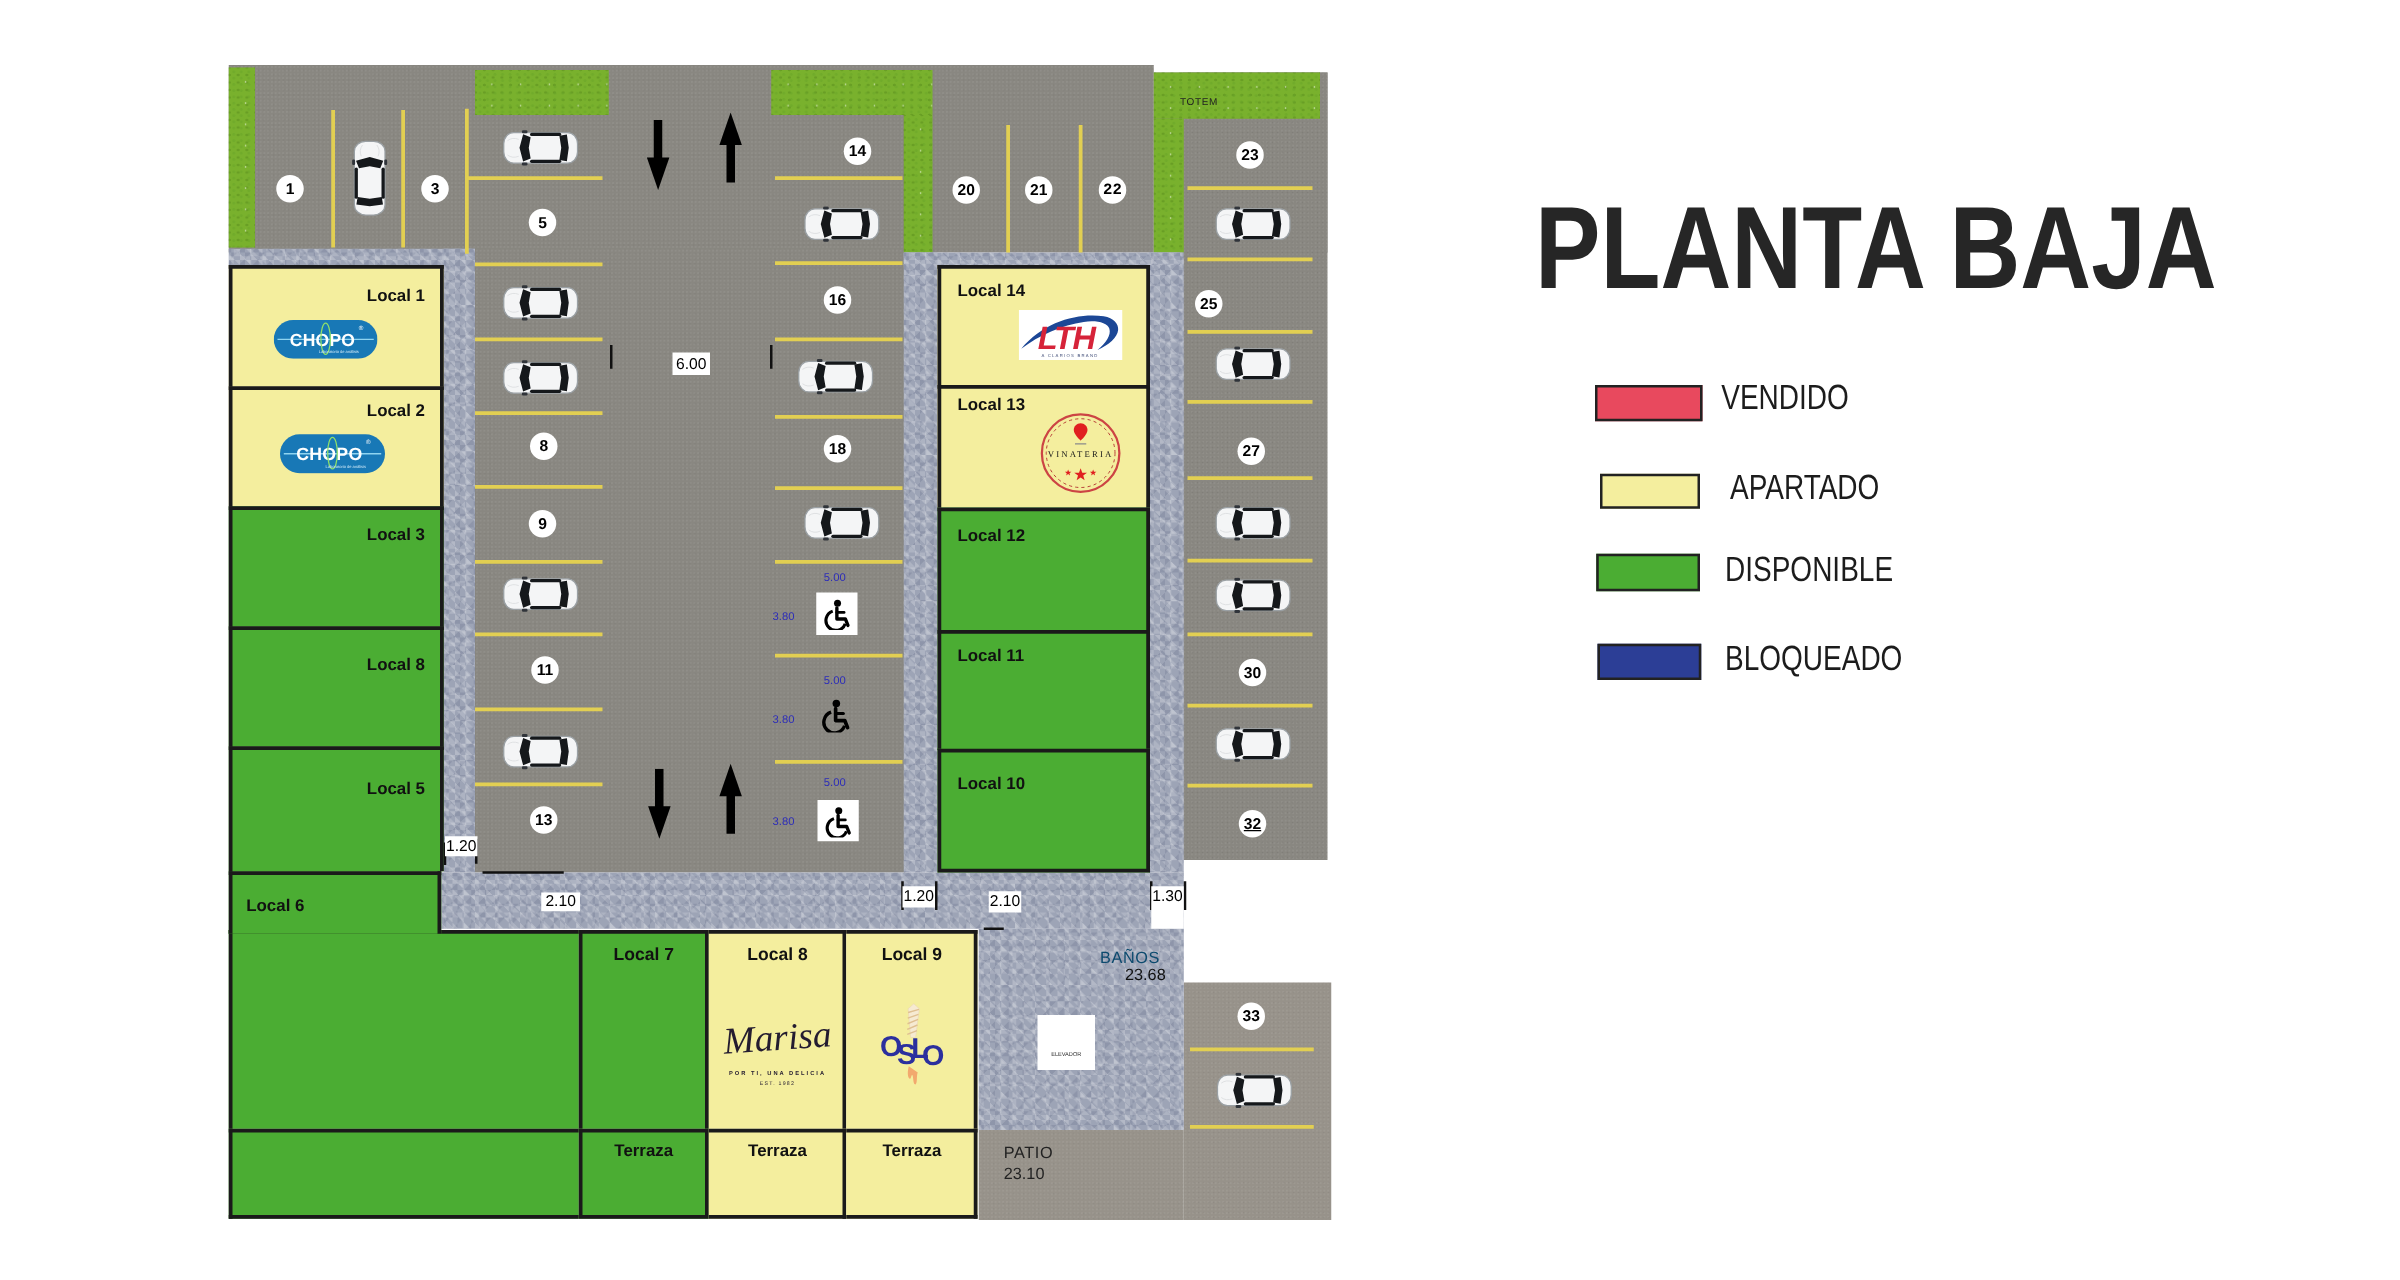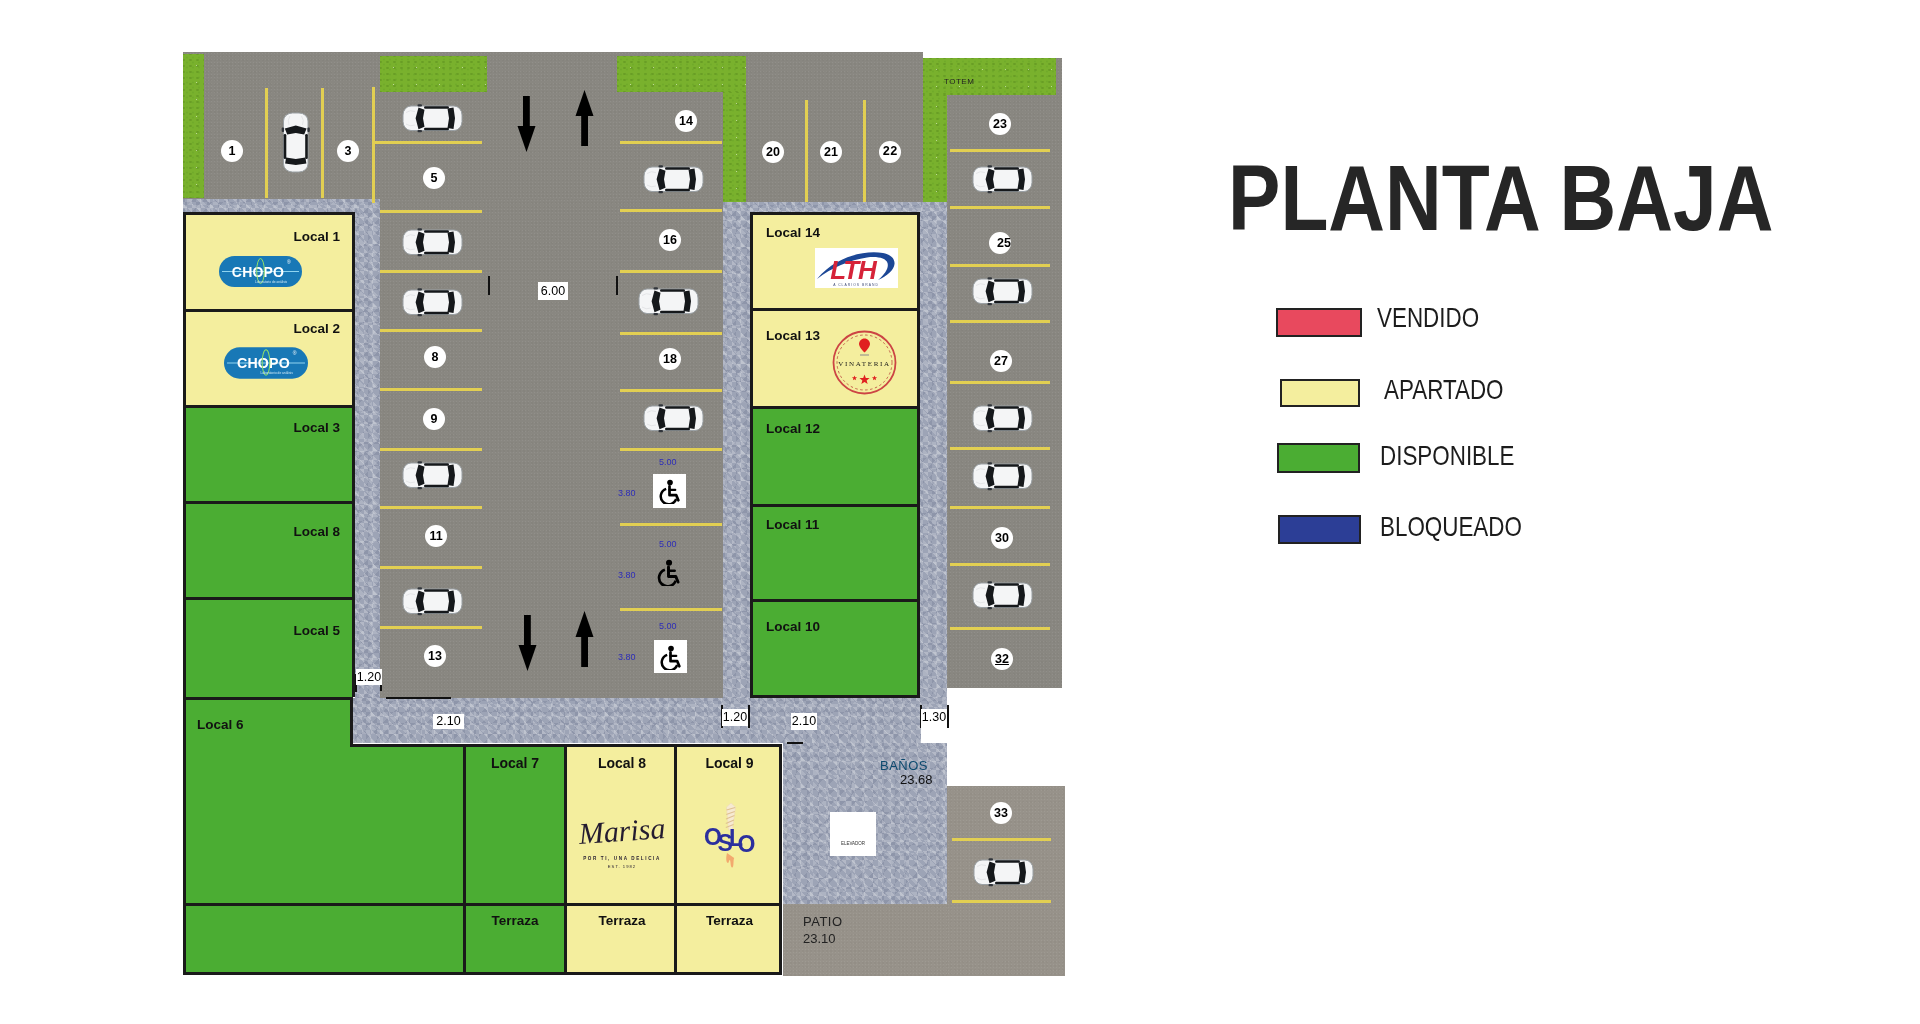--- a/index.html
+++ b/index.html
@@ -157,21 +157,21 @@
 <div class="abs box y" style="left:677px;top:743.5px;width:105px;height:159px;border-width:3px 3px 0 0;"></div>
 <div class="abs lbl" style="left:677px;top:755px;width:105px;text-align:center;font-size:14px;">Local 9</div>
 
 <div class="abs box y" style="left:677px;top:902.5px;width:105px;height:72px;border-width:3px 3px 3px 0;"></div>
 <div class="abs lbl" style="left:677px;top:913px;width:105px;text-align:center;">Terraza</div>
 
 <div class="abs box y" style="left:749.5px;top:211.5px;width:170px;height:96px;border-width:3px 3px 0 3px;"></div>
 <div class="abs lbl" style="left:766px;top:225px;">Local 14</div>
 
 <div class="abs box y" style="left:749.5px;top:307.5px;width:170px;height:98px;border-width:3px 3px 0 3px;"></div>
-<div class="abs lbl" style="left:766px;top:328px;">Local 13</div>
+<div class="abs lbl" style="left:766px;top:316px;">Local 13</div>
 
 <div class="abs box g" style="left:749.5px;top:405.5px;width:170px;height:98px;border-width:3px 3px 0 3px;"></div>
 <div class="abs lbl" style="left:766px;top:421px;">Local 12</div>
 
 <div class="abs box g" style="left:749.5px;top:503.5px;width:170px;height:96px;border-width:3px 3px 0 3px;"></div>
 <div class="abs lbl" style="left:766px;top:517px;">Local 11</div>
 
 <div class="abs box g" style="left:749.5px;top:599px;width:170px;height:99px;border-width:3px 3px 3px 3px;"></div>
 <div class="abs lbl" style="left:766px;top:619px;">Local 10</div>
 
@@ -328,21 +328,21 @@
 <div class="abs circ" style="left:659px;top:348px;">18</div>
 
 <div class="abs circ" style="left:762px;top:141px;">20</div>
 
 <div class="abs circ" style="left:820px;top:141px;">21</div>
 
 <div class="abs circ" style="left:879px;top:141px;font-family:Liberation Mono, monospace;">22</div>
 
 <div class="abs circ" style="left:989px;top:113px;">23</div>
 
-<div class="abs circ" style="left:989px;top:232px;text-align:right;">25</div>
+<div class="abs circ" style="left:956px;top:232px;">25</div>
 
 <div class="abs circ" style="left:990px;top:350px;">27</div>
 
 <div class="abs circ" style="left:991px;top:527px;">30</div>
 
 <div class="abs circ" style="left:991px;top:648px;text-decoration:underline;">32</div>
 
 <div class="abs circ" style="left:990px;top:802px;">33</div>
 
 <div class="abs tick" style="left:488px;top:276px;width:2px;height:19px;"></div>

